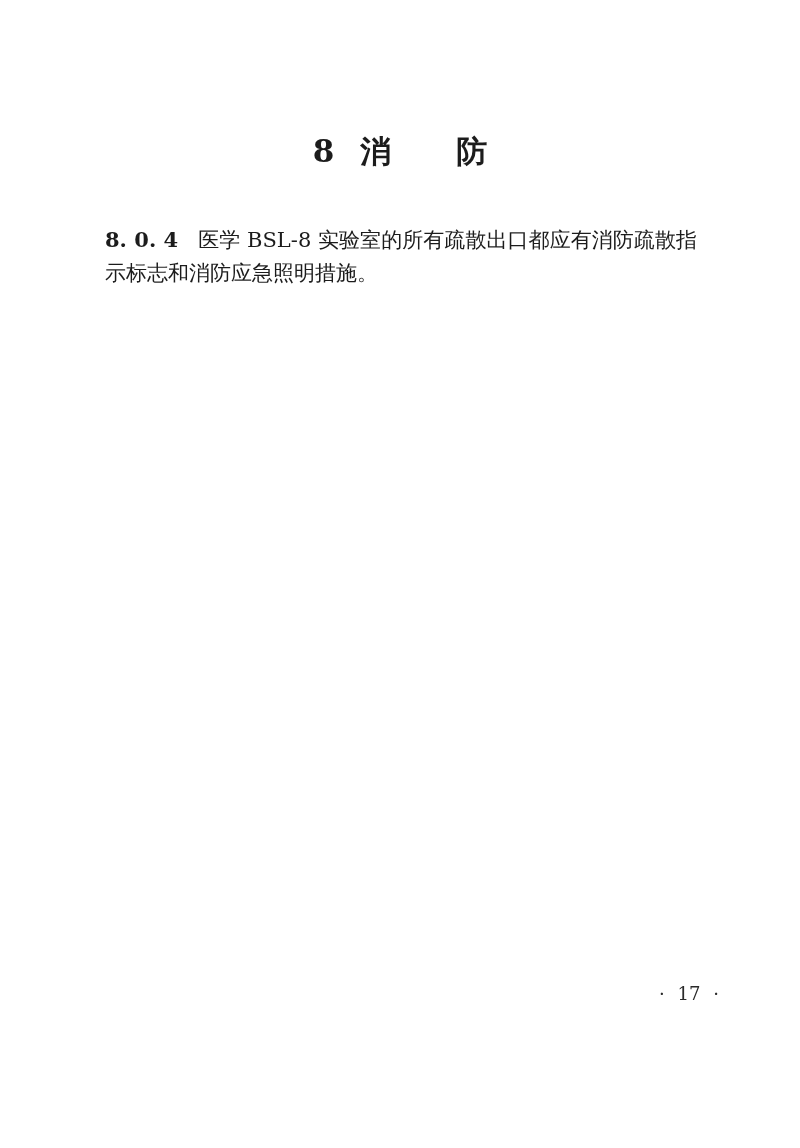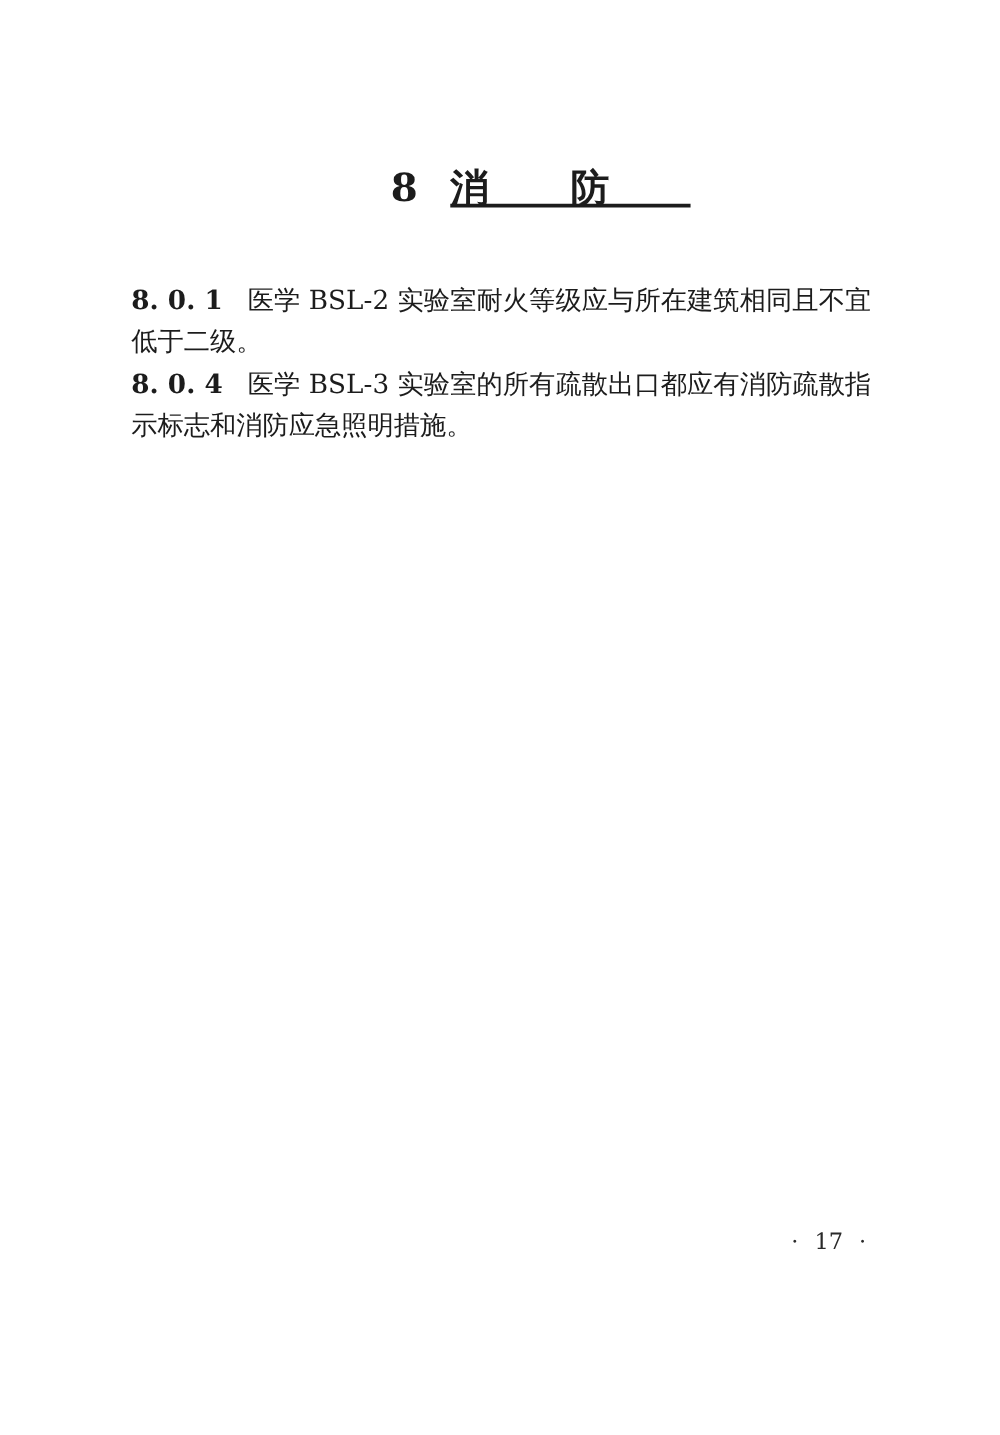--- a/index.html
+++ b/index.html
@@ -27,21 +27,20 @@
     justify-content: center;
     align-items: baseline;
     gap: 26px;
     font-size: 31px;
     font-weight: 700;
     line-height: 40px;
   }
   .chapter-name {
     letter-spacing: 2.1em;   
     margin-right: -2.1em;    
-    text-decoration: underline;
   }
 
   
   .clauses {
     position: absolute;
     top: 223px;
     left: 105px;
     width: 592px;
     font-size: 21px;
     line-height: 33px;
@@ -52,43 +51,40 @@
   .clause-number {
     font-weight: 700;
     margin-right: 0.95em;  
     white-space: pre;      
   }
 
   
   .page-number {
     position: absolute;
     top: 982px;
-    left: 626px;
+    left: 652px;
     width: 74px;
     text-align: center;
     font-size: 18px;
     line-height: 24px;
     word-spacing: 7px;
     color: #2a2a2a;
   }
 </style>
 </head>
 <body>
 
 <div class="page">
 
   <h1 class="chapter-title">
     <span class="chapter-number">8</span>
     <span class="chapter-name">消防</span>
   </h1>
 
   <div class="clauses">
     <p class="clause">
-      <span class="clause-number">8. 0. 1</span><span class="clause-text">医学 BSL-2 实验室耐火等级应与所在建筑相同且不宜低于二级。</span>
-    </p>
-    <p class="clause">
-      <span class="clause-number">8. 0. 4</span><span class="clause-text">医学 BSL-3 实验室的所有疏散出口都应有消防疏散指示标志和消防应急照明措施。</span>
+      <span class="clause-number">8. 0. 4</span><span class="clause-text">医学 BSL-8 实验室的所有疏散出口都应有消防疏散指示标志和消防应急照明措施。</span>
     </p>
   </div>
 
   <div class="page-number">· 17 ·</div>
 
 </div>
 
 </body></html>

